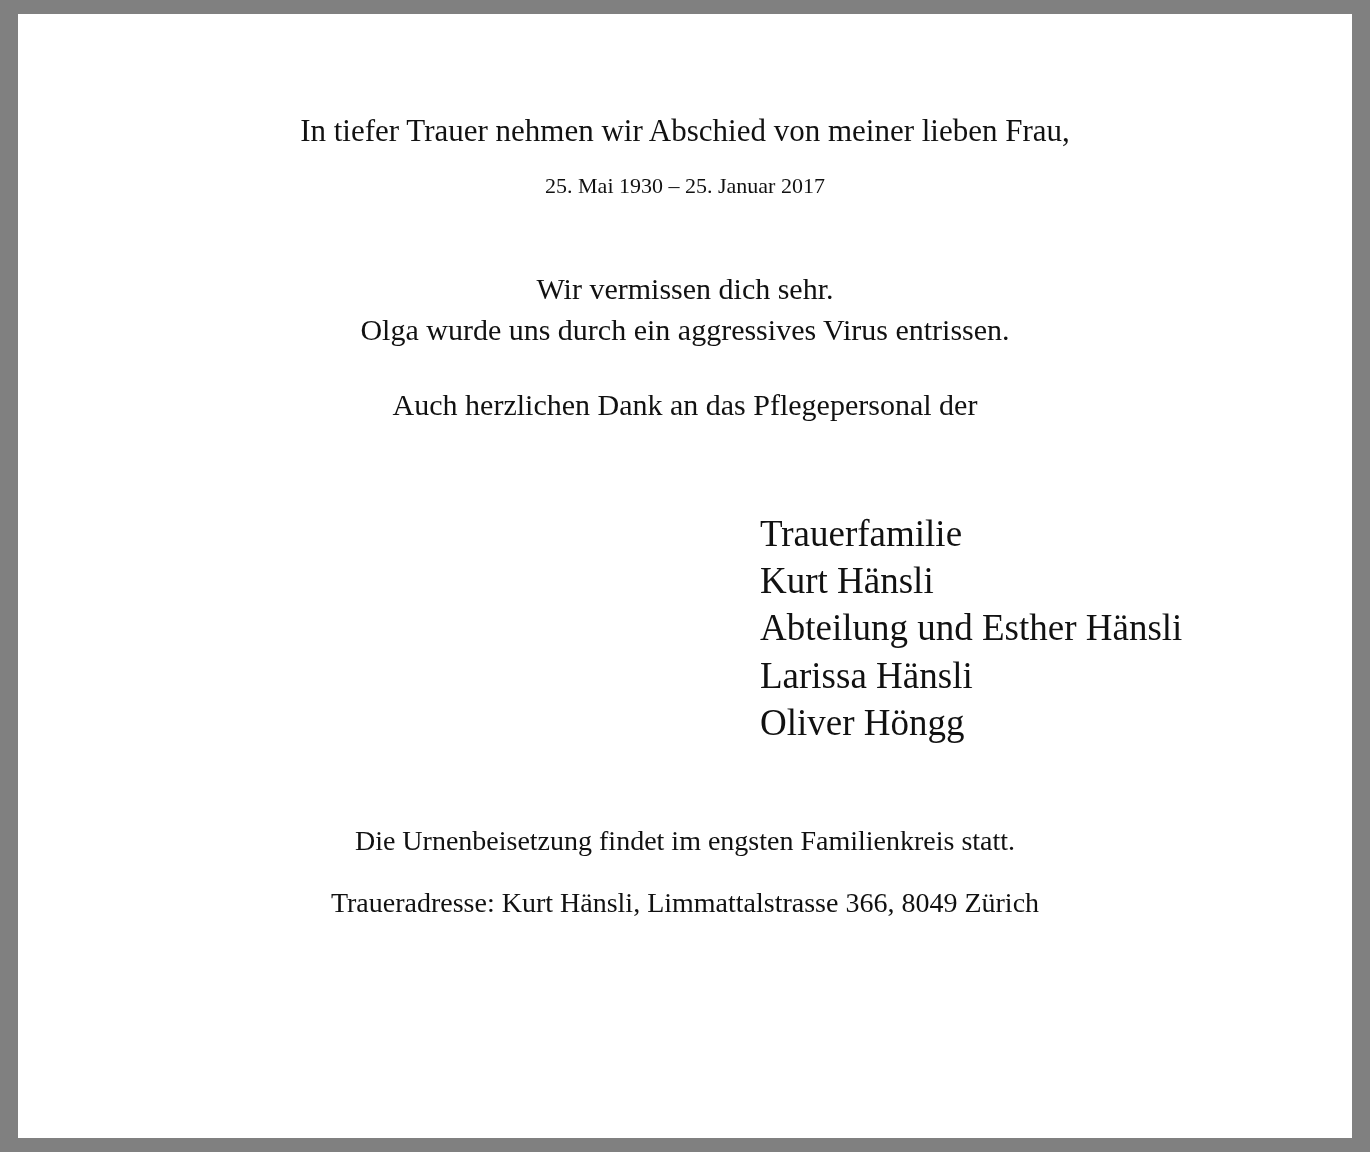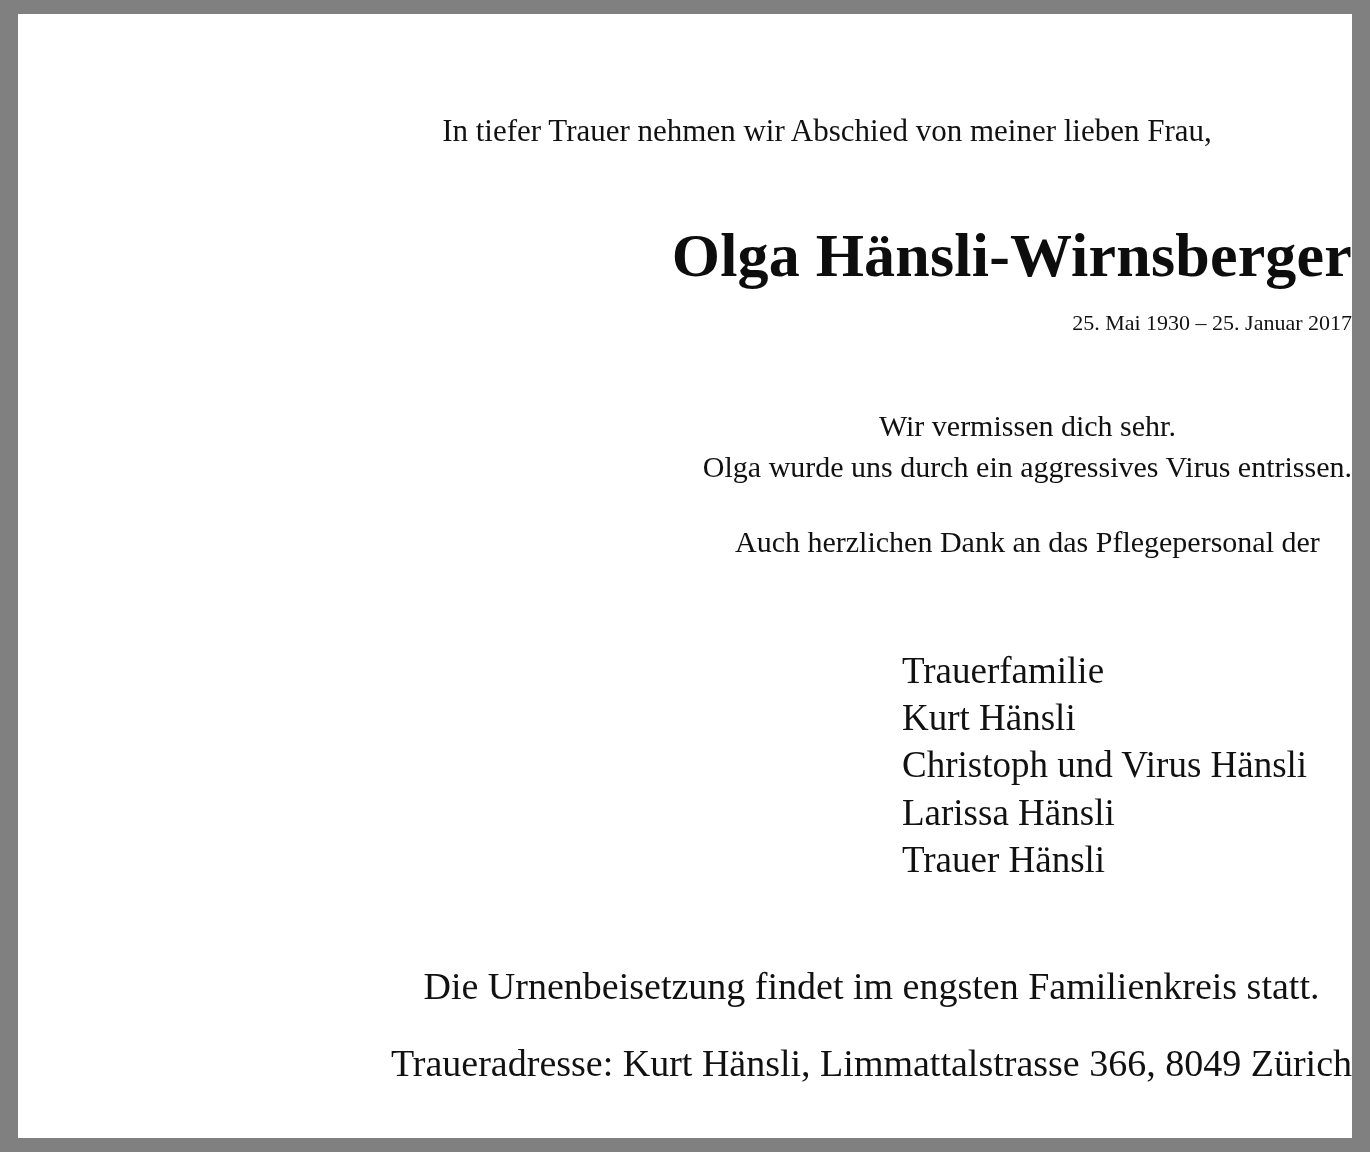--- a/index.html
+++ b/index.html
@@ -20,21 +20,21 @@
     background: #808080;
     padding: 14px 18px 14px 18px;
   }
   .obituary-card {
     box-sizing: border-box;
     width: 100%;
     height: 100%;
     background: #ffffff;
     display: flex;
     flex-direction: column;
-    align-items: flex-end;
+    align-items: center;
     padding-top: 96px;
   }
   .intro {
     text-align: center;
     font-size: 31px;
     line-height: 1.33;
     color: #111111;
     width: 1050px;
   }
   .intro div {
@@ -84,62 +84,61 @@
     font-size: 37px;
     line-height: 1.28;
     color: #111111;
   }
   .family-list div {
     white-space: nowrap;
   }
   .footer {
     margin-top: 74px;
     text-align: center;
-    font-size: 38px;
+    font-size: 28px;
     line-height: 1.5;
     color: #111111;
   }
   .footer div {
     white-space: nowrap;
   }
   .footer .addr {
     margin-top: 20px;
   }
 </style>
 </head>
 <body>
 
 <div class="obituary-frame">
   <div class="obituary-card">
 
     <div class="intro">
       <div>In tiefer Trauer nehmen wir Abschied von meiner lieben Frau,</div>
     </div>
 
-    <div class="name">Olga Hänsli-Wirnsberger</div>
 
     <div class="dates">25. Mai 1930 – 25. Januar 2017</div>
 
     <div class="body-block">
       <div class="para">
         <div class="line">Wir vermissen dich sehr.</div>
         <div class="line">Olga wurde uns durch ein aggressives Virus entrissen.</div>
       </div>
       <div class="para">
         <div class="line">Auch herzlichen Dank an das Pflegepersonal der</div>
       </div>
     </div>
 
     <div class="family">
       <div class="family-list">
         <div>Trauerfamilie</div>
         <div>Kurt Hänsli</div>
-        <div>Christoph und Virus Hänsli</div>
+        <div>Abteilung und Esther Hänsli</div>
         <div>Larissa Hänsli</div>
-        <div>Trauer Hänsli</div>
+        <div>Oliver Höngg</div>
       </div>
     </div>
 
     <div class="footer">
       <div>Die Urnenbeisetzung findet im engsten Familienkreis statt.</div>
       <div class="addr">Traueradresse: Kurt Hänsli, Limmattalstrasse 366, 8049 Zürich</div>
     </div>
 
   </div>
 </div>

